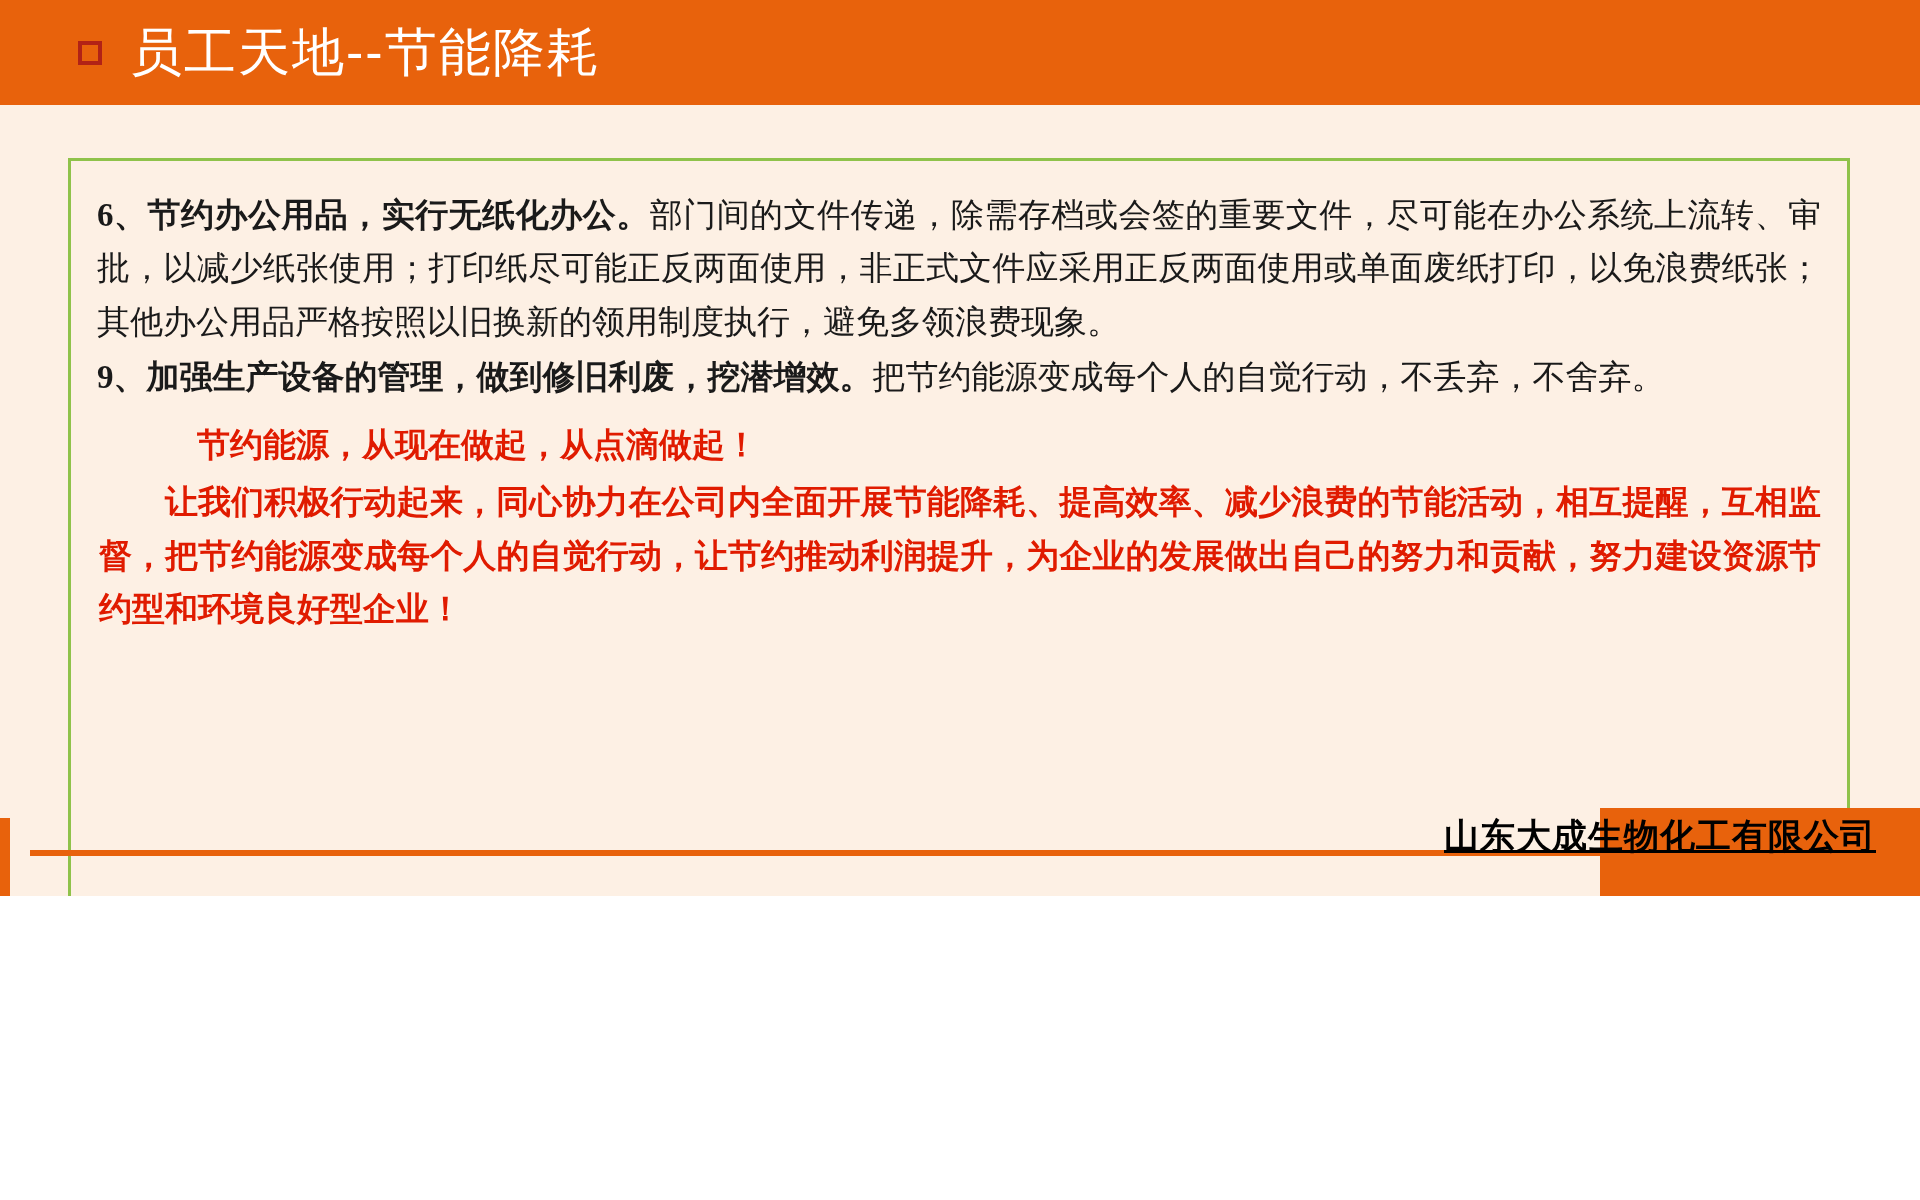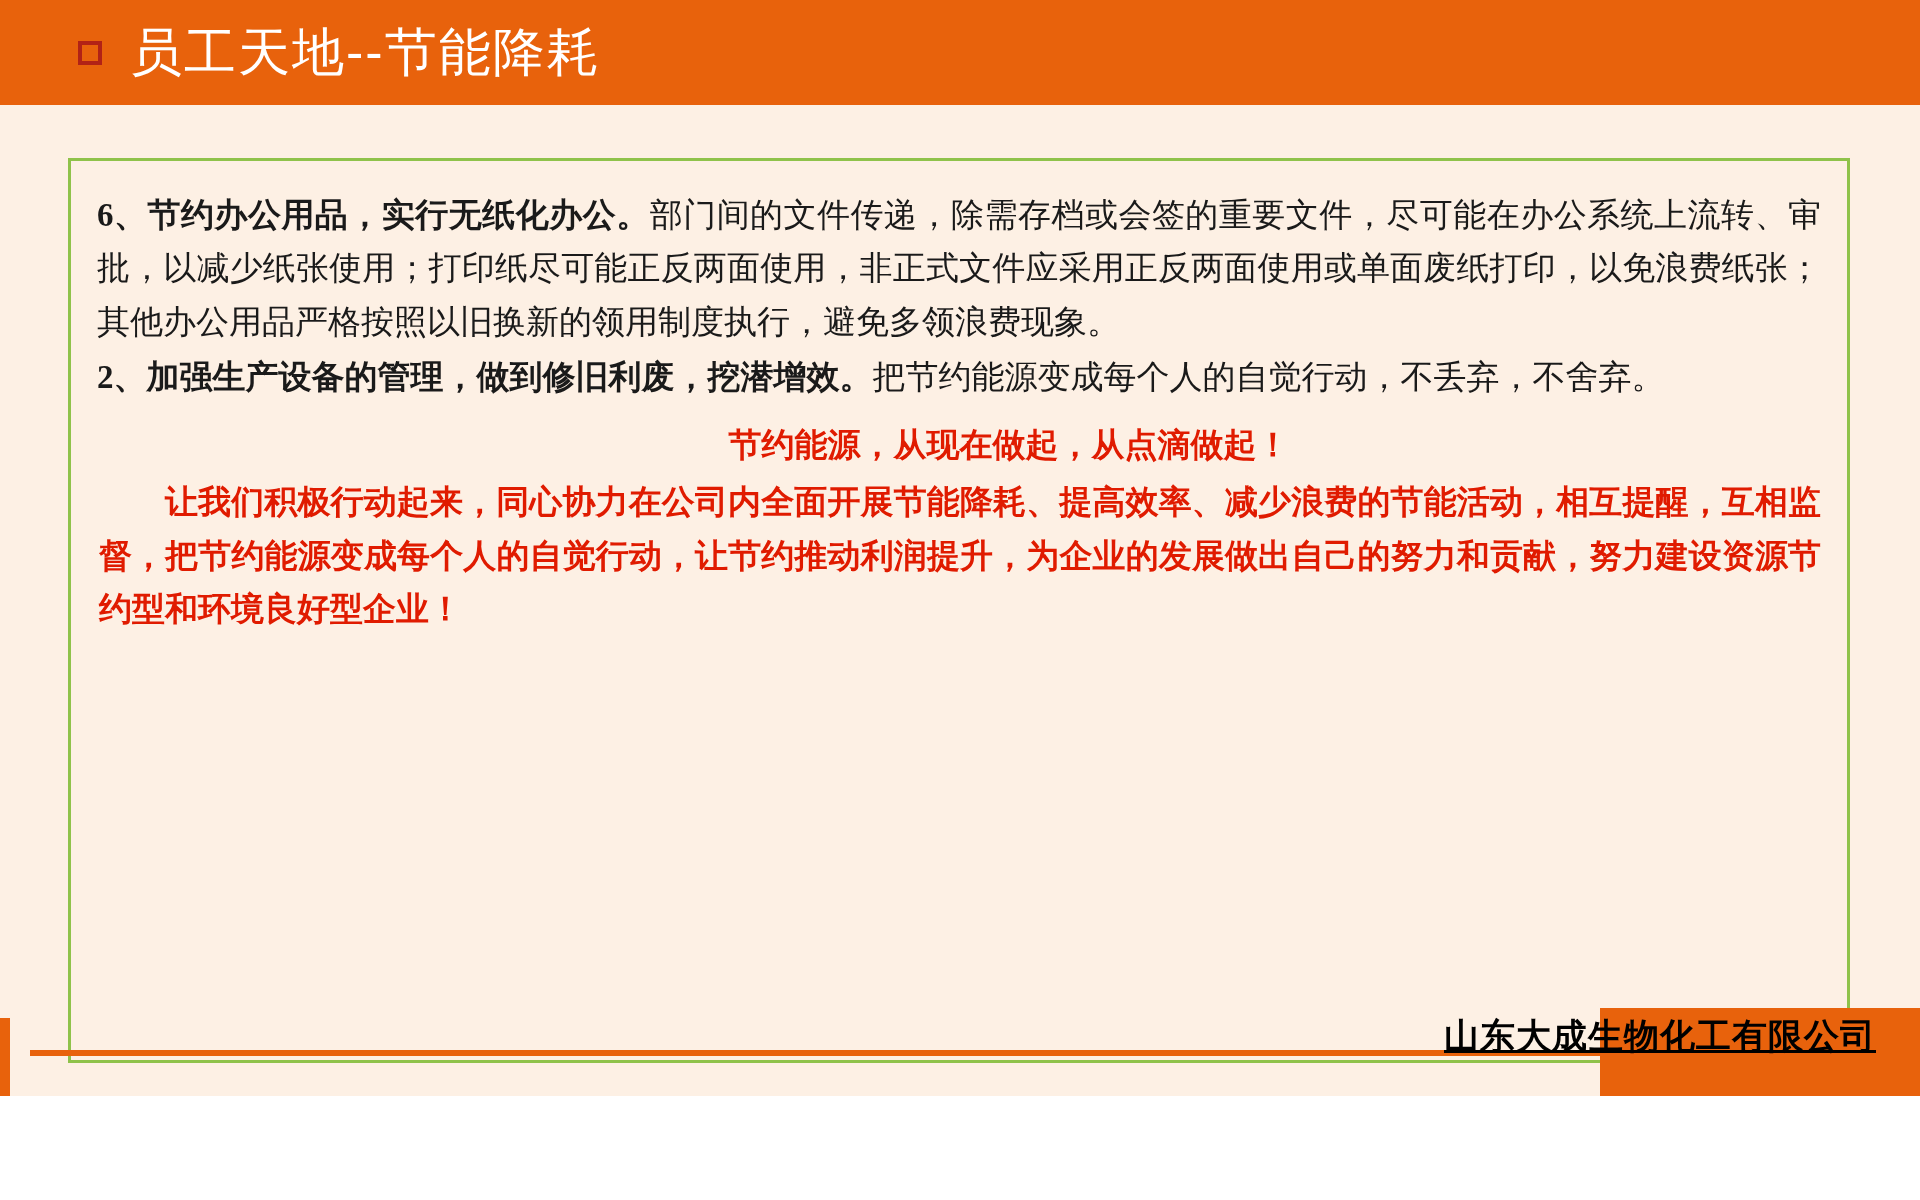--- a/index.html
+++ b/index.html
@@ -9,21 +9,21 @@
   body {
     width: 1920px;
     height: 1200px;
     background: #ffffff;
     font-family: "Liberation Serif", serif;
     overflow: hidden;
   }
   .slide {
     position: relative;
     width: 1920px;
-    height: 1096px;
+    height: 896px;
     background: #fdf0e4;
     box-sizing: border-box;
     overflow: hidden;
   }
   
   .header-band {
     position: absolute;
     left: 0;
     top: 0;
     width: 1920px;
@@ -88,21 +88,20 @@
   .para .lead {
     font-weight: bold;
   }
   .slogan {
     color: #e01b00;
     font-weight: bold;
     font-size: 33px;
     line-height: 1.62;
     margin: 14px 0 0 0;
     text-indent: 100px;
-    text-align: center;
   }
   .closing {
     color: #e01b00;
     font-weight: bold;
     font-size: 33px;
     line-height: 1.62;
     margin: 4px 0 0 2px;
     text-align: justify;
     text-justify: inter-ideograph;
     text-indent: 66px;
@@ -146,21 +145,21 @@
   <div class="header-inner">
     <div class="bullet-square"></div>
     <div class="header-title">员工天地--节能降耗</div>
   </div>
 
   <div class="content-box">
 
     <p class="para"><span class="lead">6、节约办公用品，实行无纸化办公。</span><span>部门间的文件传递，除需存档或会签的重要文件，尽可能在办公系统上流转、审批，以减少纸张使用；打印纸尽可能正反两面使用，非正式文件应采用正反两面使用或单面废纸打印，以免浪费纸张；其他办公用品严格按照以旧换新的领用制度执行，避免多领浪费现象。</span></p>
 
 
-    <p class="para"><span class="lead">2、加强生产设备的管理，做到修旧利废，挖潜增效。</span><span>把节约能源变成每个人的自觉行动，不丢弃，不舍弃。</span></p>
+    <p class="para"><span class="lead">9、加强生产设备的管理，做到修旧利废，挖潜增效。</span><span>把节约能源变成每个人的自觉行动，不丢弃，不舍弃。</span></p>
 
 
     <p class="slogan">节约能源，从现在做起，从点滴做起！</p>
 
     <p class="closing">让我们积极行动起来，同心协力在公司内全面开展节能降耗、提高效率、减少浪费的节能活动，相互提醒，互相监督，把节约能源变成每个人的自觉行动，让节约推动利润提升，为企业的发展做出自己的努力和贡献，努力建设资源节约型和环境良好型企业！</p>
 
   </div>
 
   <div class="bottom-left-stripe"></div>
   <div class="footer-rule"></div>

